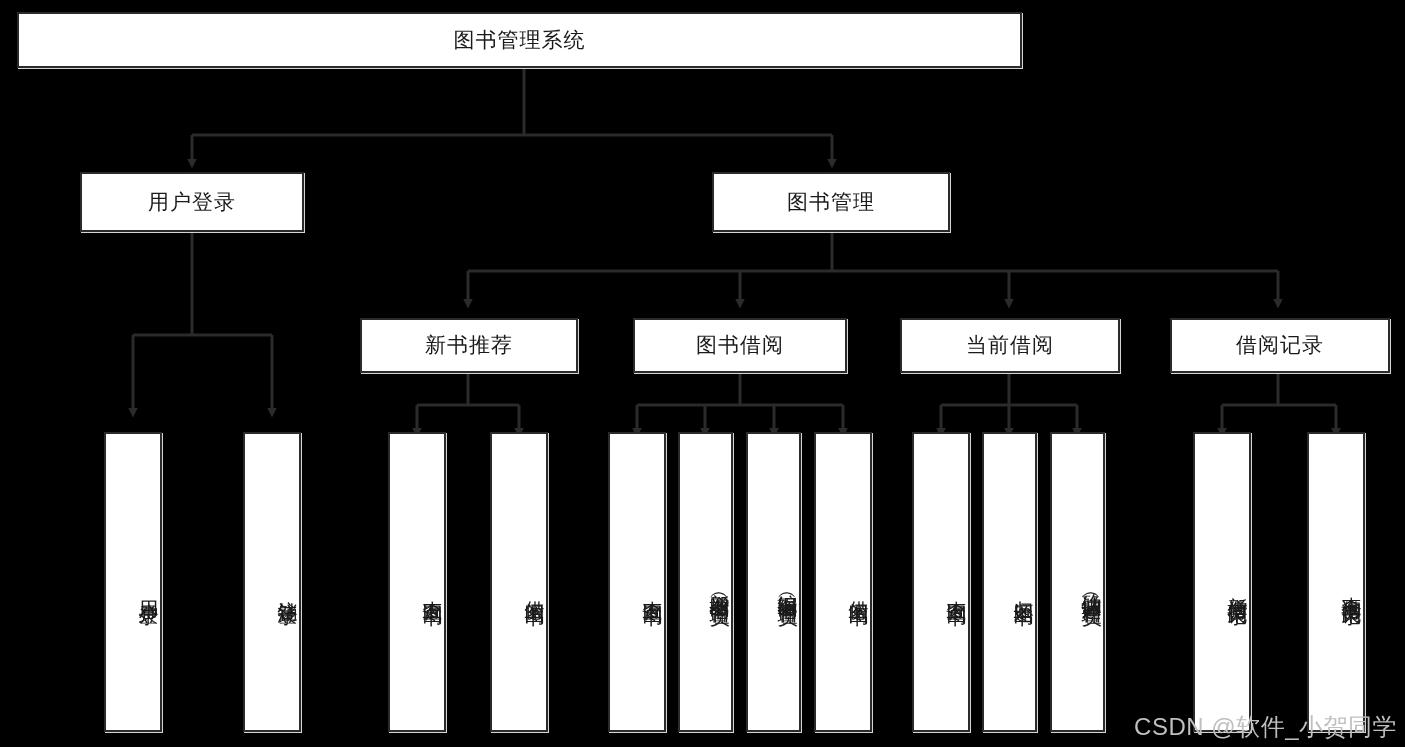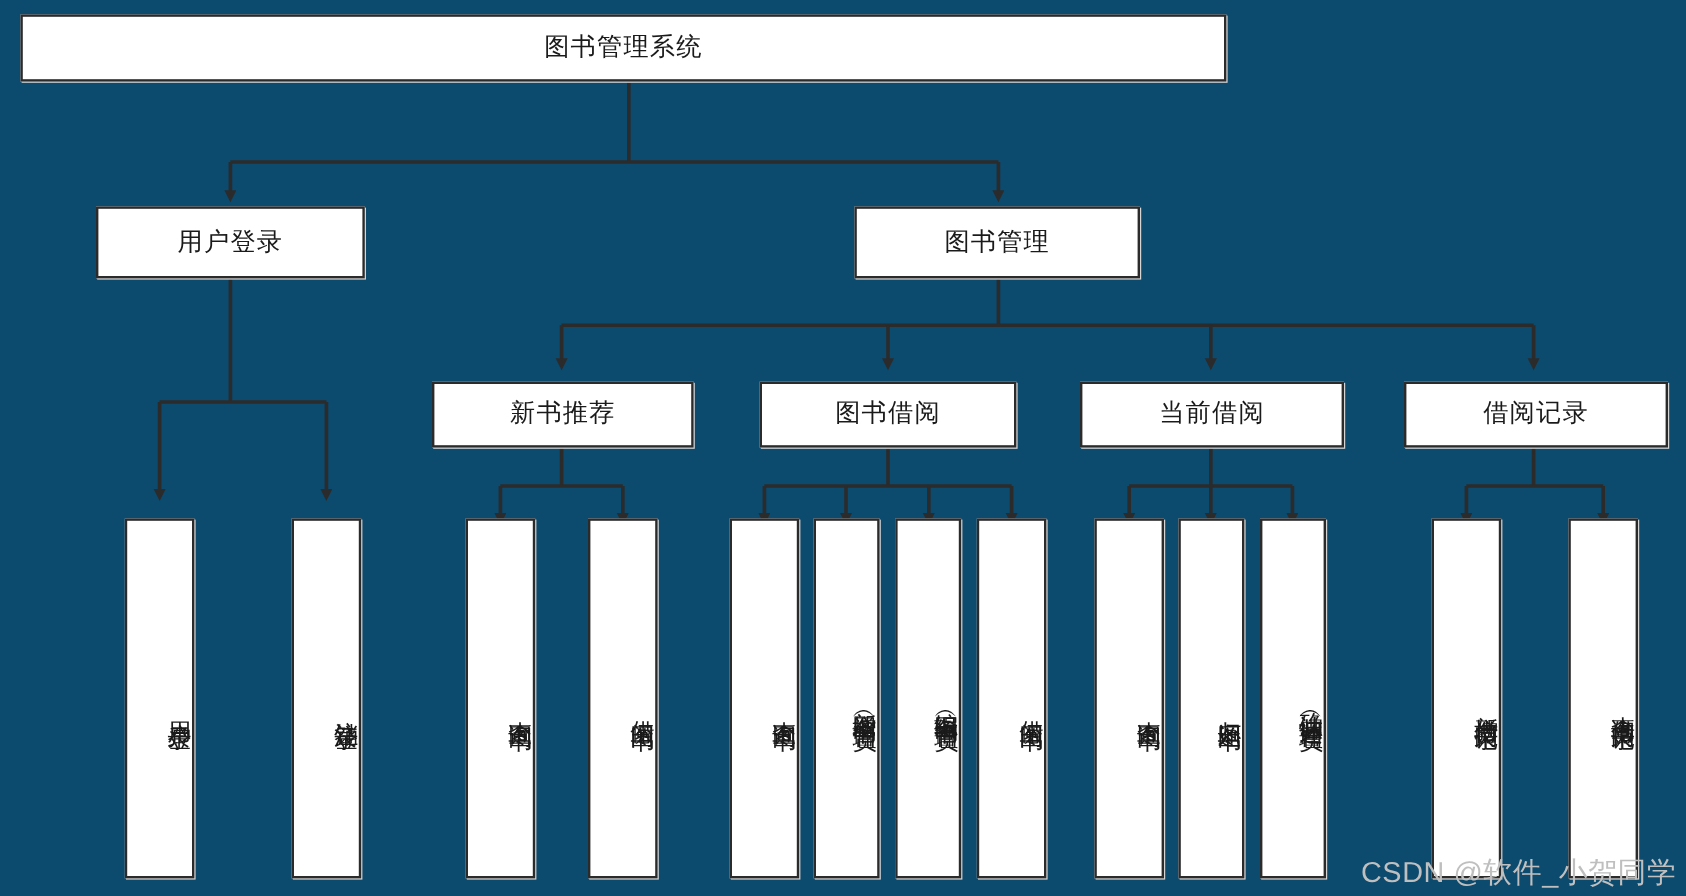--- a/index.html
+++ b/index.html
@@ -7,21 +7,21 @@
     padding: 0;
     background: #ffffff;
   }
   body {
     font-family: "Liberation Sans", "DejaVu Sans", sans-serif;
   }
   #canvas {
     position: relative;
     width: 1405px;
     height: 747px;
-    background: #0c4a6e;
+    background: #000000;
     overflow: hidden;
   }
   svg.edges {
     position: absolute;
     left: 0;
     top: 0;
     width: 1405px;
     height: 747px;
     pointer-events: none;
   }

